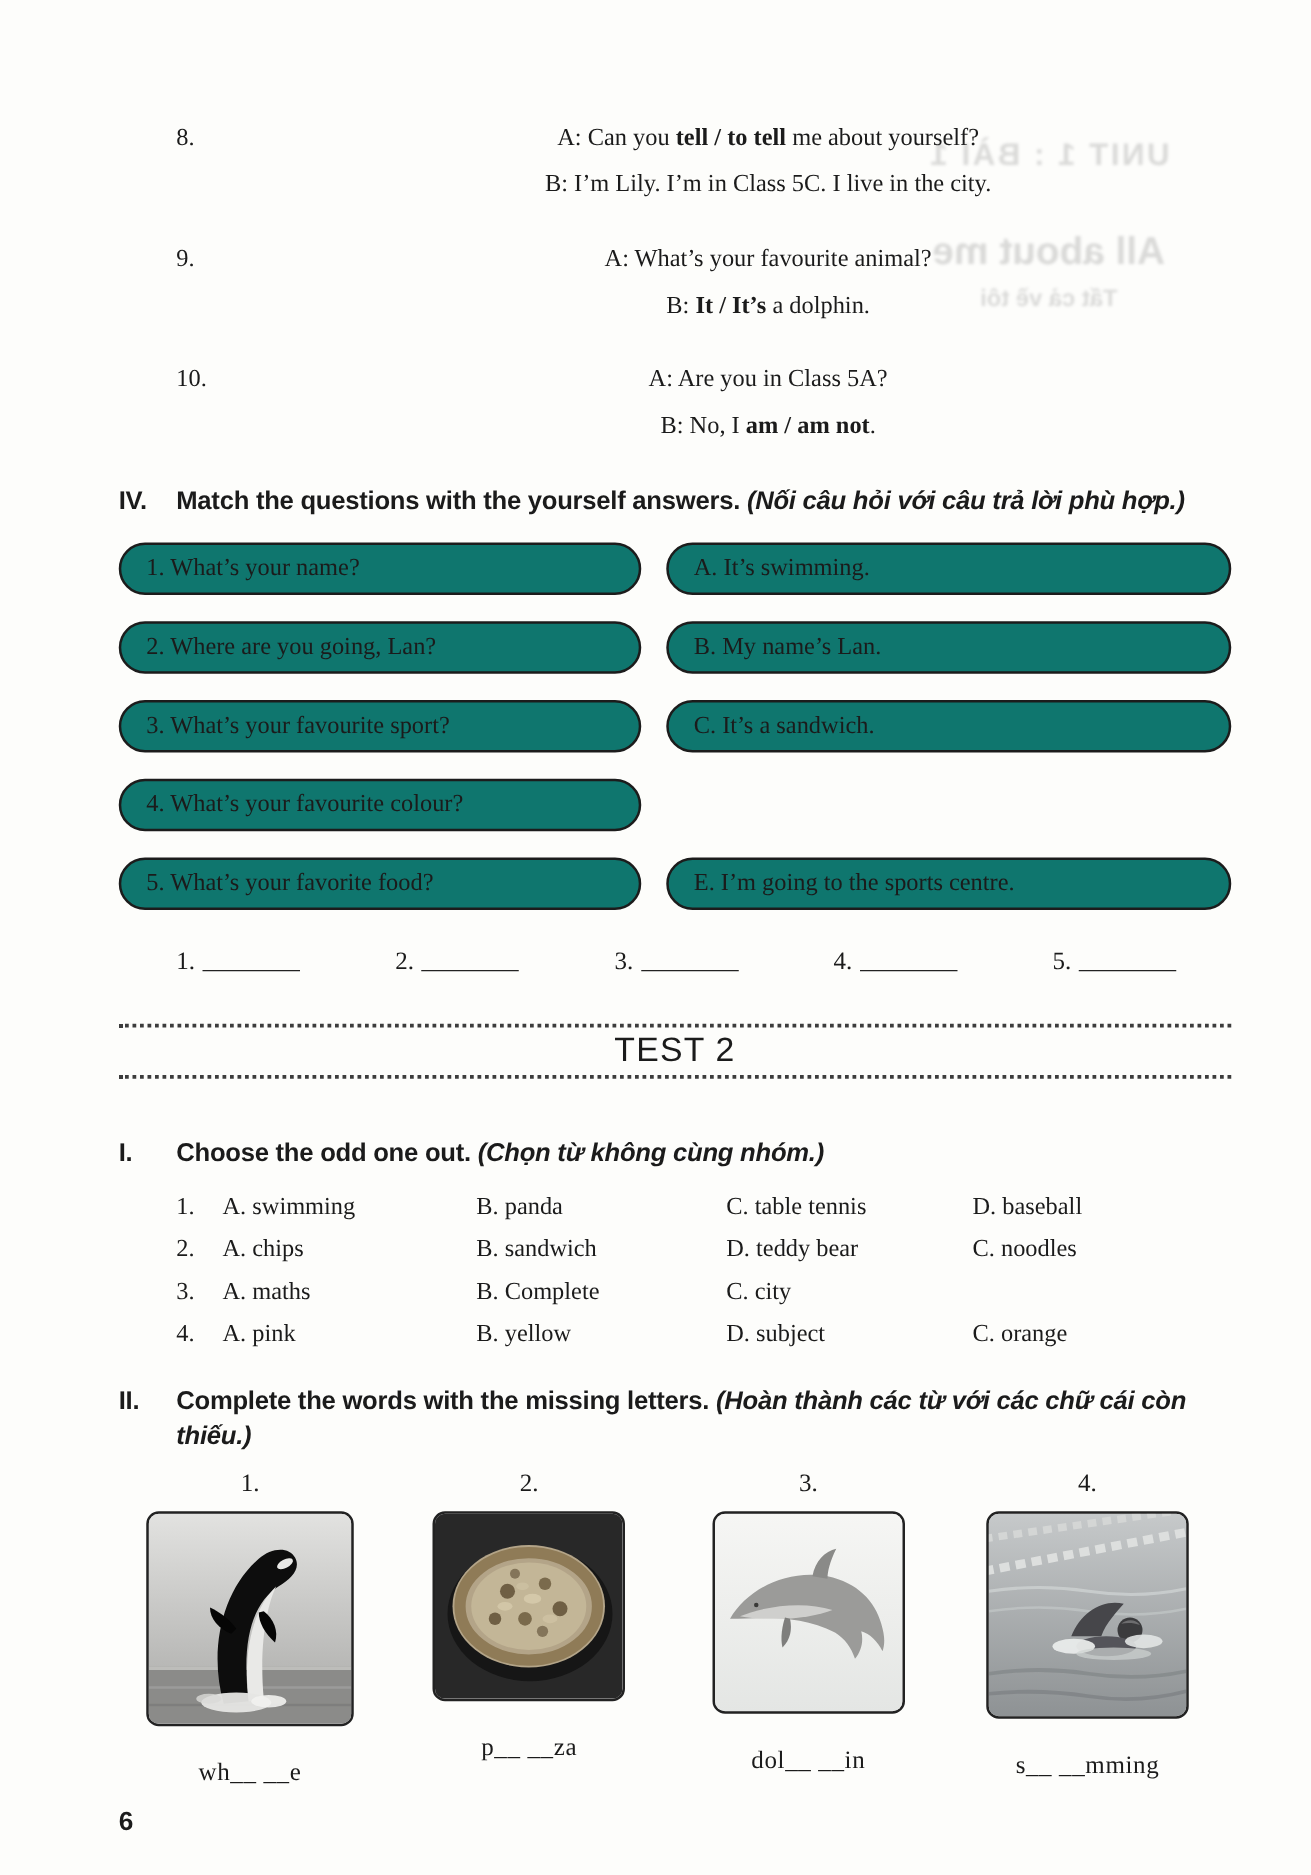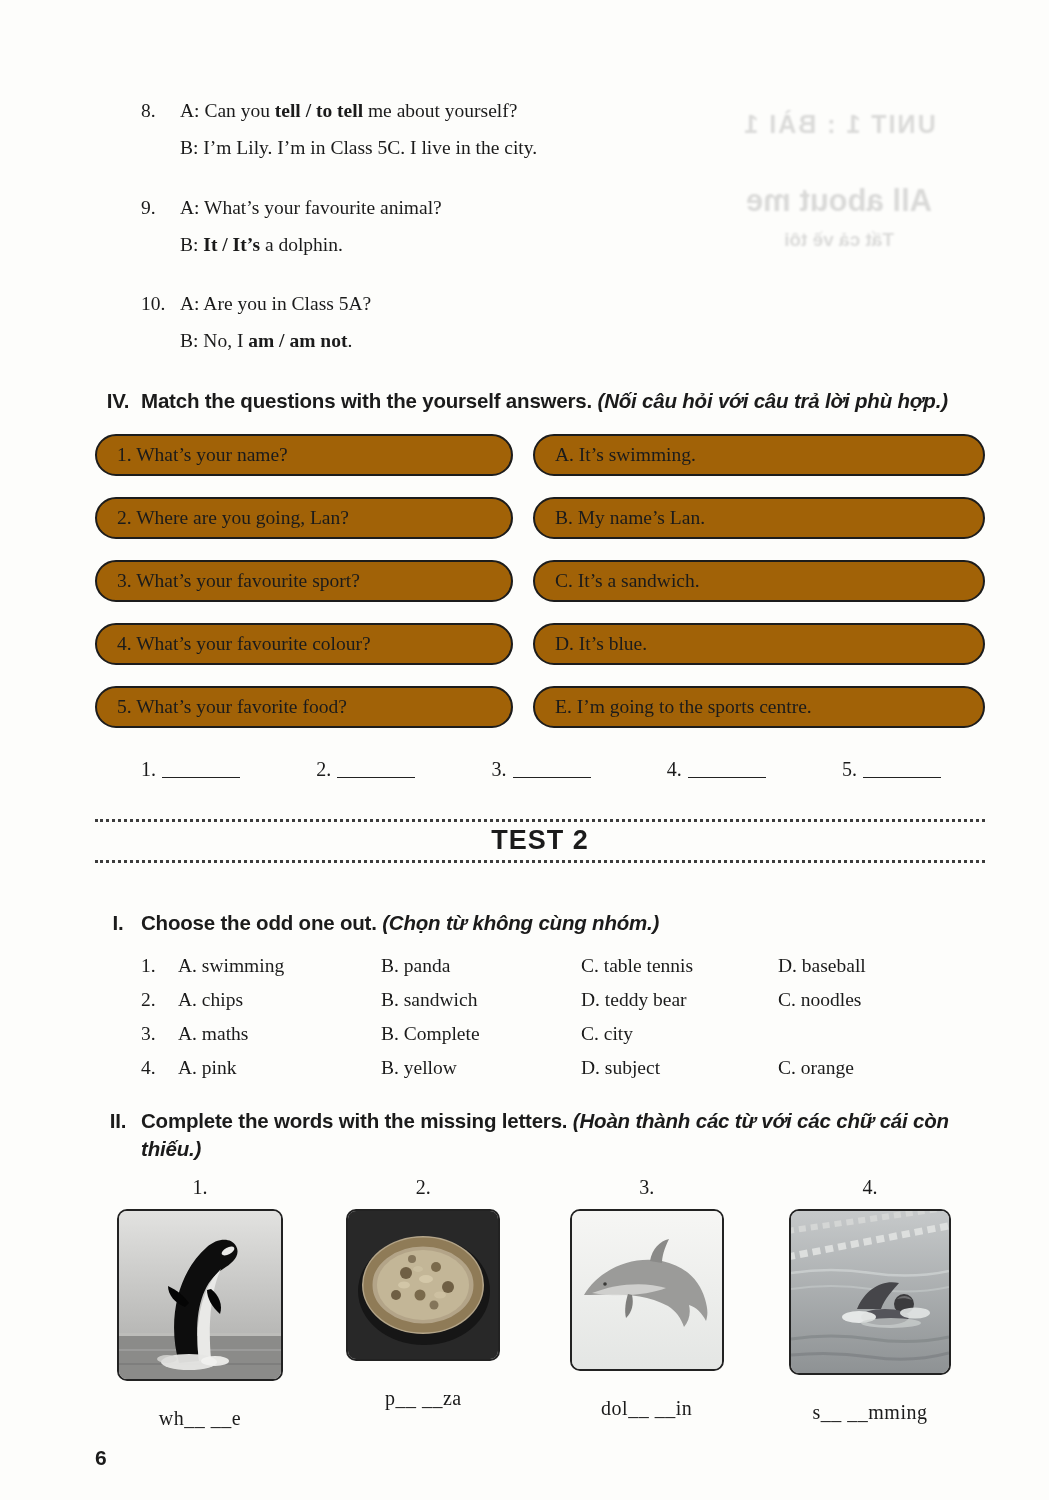--- a/index.html
+++ b/index.html
@@ -15,52 +15,52 @@
     font-family:"Liberation Sans","DejaVu Sans",sans-serif; font-weight:bold;
     pointer-events:none;
   }
   .ghost .g1 { font-size:25px; letter-spacing:2px; margin-bottom:44px; }
   .ghost .g2 { font-size:31px; margin-bottom:10px; }
   .ghost .g3 { font-size:19px; }
   
   .warmup { padding-top:97px; }
   .qa { display:flex; margin:0 0 22px 141px; }
   .qnum { width:39px; font-size:19.5px; line-height:1.45; flex:none; }
-  .qlines { flex:1; }
+  .qlines { flex:1;text-align:center; }
   .qline { margin:0 0 9px; font-size:19.5px; line-height:1.45; }
   .qline b { font-weight:bold; }
   
   .sec-head {
     display:flex; margin:18px 64px 0 95px;
     font-family:"Liberation Sans","DejaVu Sans",sans-serif;
     font-weight:bold; font-size:20.5px; line-height:1.35; letter-spacing:-0.2px;
   }
-  .sec-label { width:46px; flex:none;text-align:center; }
+  .sec-label { width:46px; flex:none; }
   .sec-title { flex:1; }
   .sec-title .vi { font-style:italic; }
   
   .pill-rows { margin:20px 0 0 95px; width:890px; }
   .pill-row { display:flex; justify-content:space-between; margin-bottom:21px; }
   .pill {
     height:42px; border:2px solid #1c1c1c; border-radius:22px;
     display:flex; align-items:center; padding:0 14px 0 20px;
-    font-size:19.5px; background:#a16207; box-sizing:border-box;
+    font-size:19.5px; background:#0f766e; box-sizing:border-box;
   }
   .pill.q { width:418px; }
   .pill.a { width:452px; }
   
   .answer-blanks { display:flex; justify-content:space-between; margin:30px 0 0 141px; width:800px; font-size:20px; }
   .blank-item { display:inline-flex; align-items:baseline; }
   .blank-line { display:inline-block; width:78px; border-bottom:1.6px solid #222; transform:translateY(2px); margin-left:6px; }
   
   .test-divider { margin:38px 64px 0 95px; }
   .dotline { border-top:3px dotted #3c3c3c; height:0; }
   .test-title {
     text-align:center; font-family:"Liberation Sans","DejaVu Sans",sans-serif;
-    font-weight:bold; font-size:27px; letter-spacing:1px; margin:3px 0 4px;
+    font-weight:normal; font-size:27px; letter-spacing:1px; margin:3px 0 4px;
   }
   
   .odd-rows { margin:12px 0 0 141px; font-size:19.5px; }
   .odd-row { display:grid; grid-template-columns:37px 203px 200px 197px auto; line-height:34px; }
   
   .pics { display:flex; justify-content:space-between; margin:14px 0 0 100px; width:870px; }
   .pic-col { width:200px; display:flex; flex-direction:column; align-items:center; margin:0; }
   .pic-num { font-size:20px; margin-bottom:10px; }
   .photo { border:2px solid #222; border-radius:10px; overflow:hidden; line-height:0; background:#ddd; }
   .photo svg { display:block; }
@@ -123,21 +123,20 @@
       <div class="pill-row">
         <div class="pill q">2. Where are you going, Lan?</div>
         <div class="pill a">B. My name’s Lan.</div>
       </div>
       <div class="pill-row">
         <div class="pill q">3. What’s your favourite sport?</div>
         <div class="pill a">C. It’s a sandwich.</div>
       </div>
       <div class="pill-row">
         <div class="pill q">4. What’s your favourite colour?</div>
-        <div class="pill a">D. It’s blue.</div>
       </div>
       <div class="pill-row">
         <div class="pill q">5. What’s your favorite food?</div>
         <div class="pill a">E. I’m going to the sports centre.</div>
       </div>
     </div>
 
     <div class="answer-blanks">
       <span class="blank-item">
           <span>1.</span>

